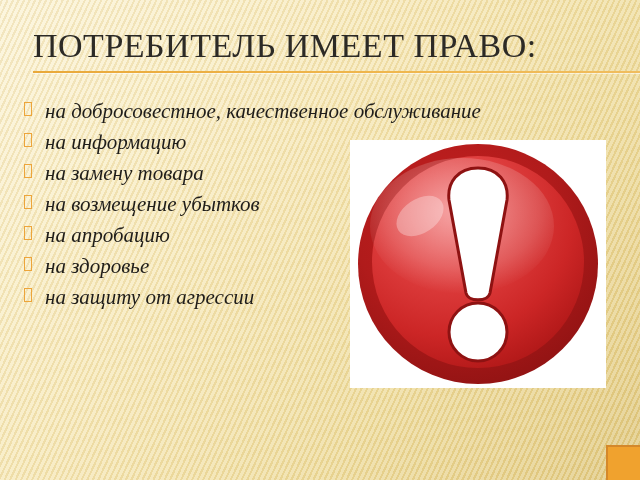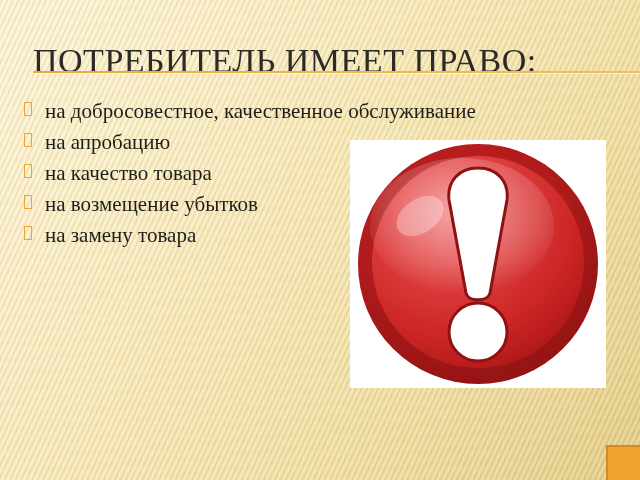--- a/index.html
+++ b/index.html
@@ -37,21 +37,20 @@
     position: absolute;
     left: 33px;
     top: 24px;
     width: 590px;
     color: #2c2a26;
     font-size: 34px;
     line-height: 44px;
     letter-spacing: 0.5px;
     white-space: nowrap;
     font-weight: 400;
-    margin-top: 15px;
   }
   #title-rule {
     position: absolute;
     left: 33px;
     top: 71px;
     width: 607px;
     height: 2px;
     background: linear-gradient(to right, #e9a93a 0%, #efb74e 60%, #f0bd5e 100%);
     box-shadow: 0 1px 0 rgba(255,255,255,0.55);
   }
@@ -76,20 +75,21 @@
     border: 1.6px solid #eda53a;
     margin-right: 13px;
     position: relative;
     top: -2px;
   }
   .bullet-text {
     color: #1f1d1a;
     font-size: 21px;
     line-height: 31px;
     white-space: nowrap;
+    font-style: italic;
   }
 
   
   #warning-image {
     position: absolute;
     left: 350px;
     top: 140px;
     width: 256px;
     height: 248px;
     background: #ffffff;
@@ -119,42 +119,50 @@
 
   <div id="bullets">
 
     <div class="bullet-row">
       <span class="bullet-mark"></span>
       <span class="bullet-text">на добросовестное, качественное обслуживание</span>
     </div>
 
     <div class="bullet-row">
       <span class="bullet-mark"></span>
+      <span class="bullet-text">на информацию</span>
+    </div>
+
+
+
+
+    <div class="bullet-row">
+      <span class="bullet-mark"></span>
+      <span class="bullet-text">на замену товара</span>
+    </div>
+
+    <div class="bullet-row">
+      <span class="bullet-mark"></span>
+      <span class="bullet-text">на возмещение убытков</span>
+    </div>
+
+    <div class="bullet-row">
+      <span class="bullet-mark"></span>
       <span class="bullet-text">на апробацию</span>
     </div>
 
-
-
-    <div class="bullet-row">
-      <span class="bullet-mark"></span>
-      <span class="bullet-text">на качество товара</span>
-    </div>
-
-    <div class="bullet-row">
-      <span class="bullet-mark"></span>
-      <span class="bullet-text">на возмещение убытков</span>
-    </div>
-
-    <div class="bullet-row">
-      <span class="bullet-mark"></span>
-      <span class="bullet-text">на замену товара</span>
-    </div>
-
-
-
+    <div class="bullet-row">
+      <span class="bullet-mark"></span>
+      <span class="bullet-text">на здоровье</span>
+    </div>
+
+    <div class="bullet-row">
+      <span class="bullet-mark"></span>
+      <span class="bullet-text">на защиту от агрессии</span>
+    </div>
 
 
   </div>
 
   <div id="warning-image">
     <svg class="warning-svg" viewBox="0 0 256 248" xmlns="http://www.w3.org/2000/svg">
       <defs>
         <radialGradient id="ringGrad" cx="40%" cy="30%" r="78%">
           <stop offset="0%" stop-color="#c52020"></stop>
           <stop offset="55%" stop-color="#b01b1b"></stop>

